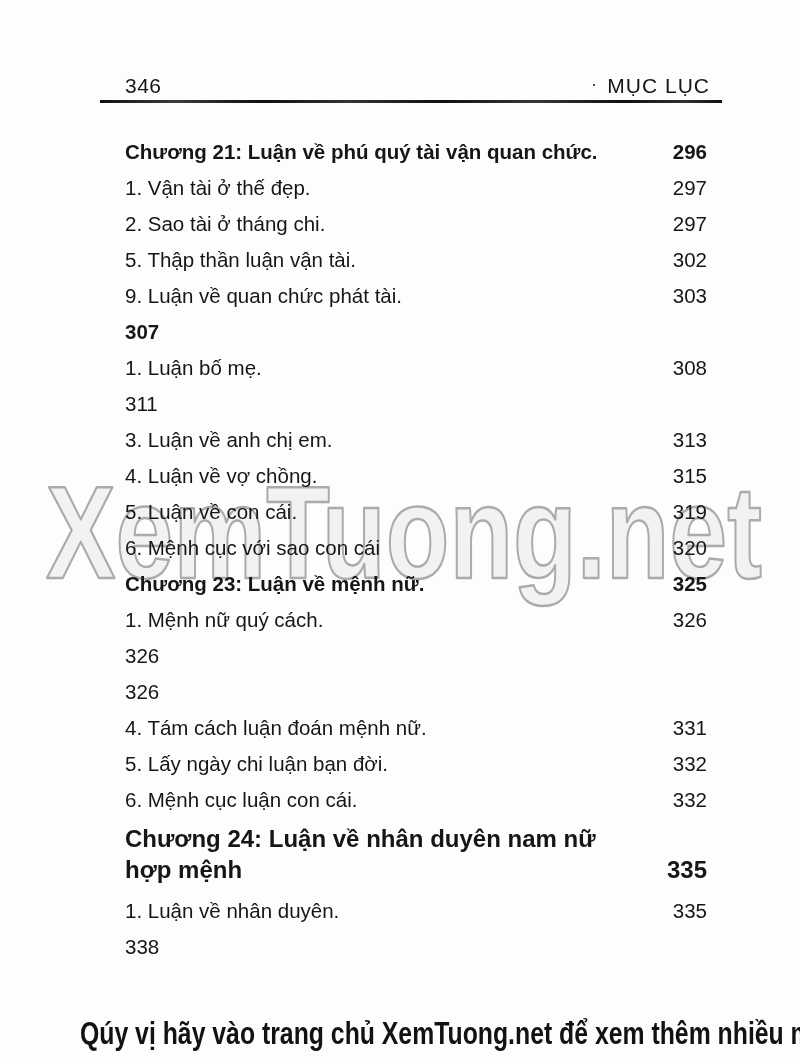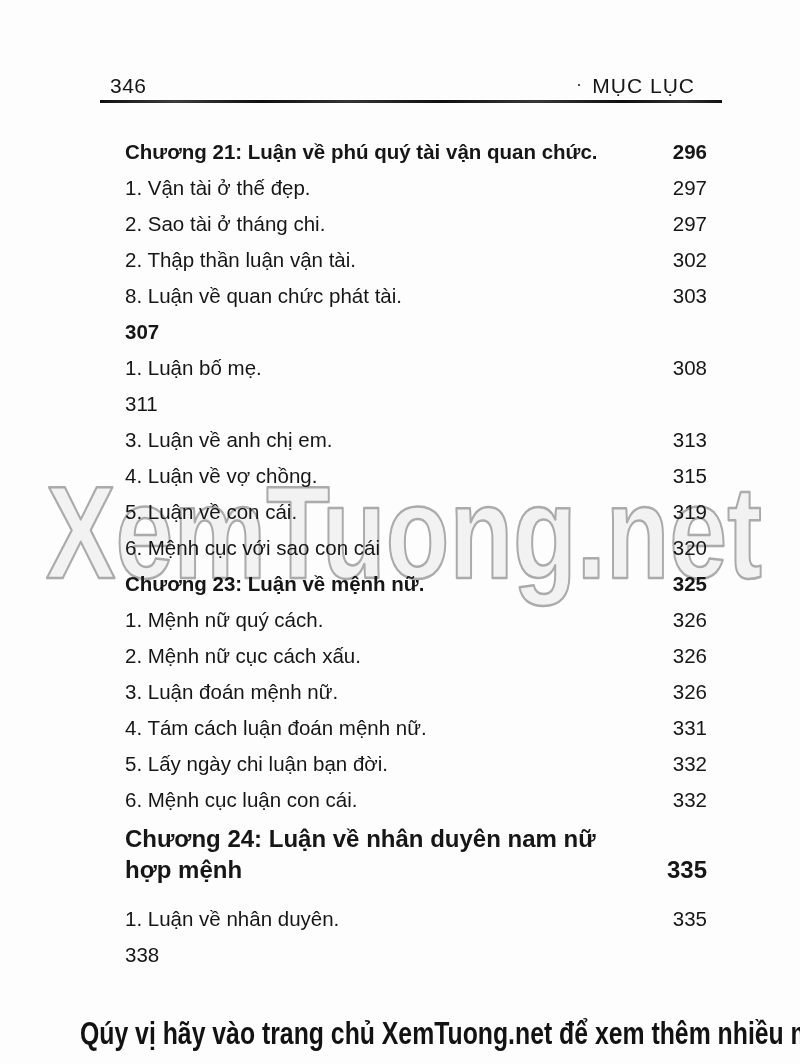--- a/index.html
+++ b/index.html
@@ -8,21 +8,21 @@
     background:#fdfdfd;
     font-family:"Liberation Sans","DejaVu Sans",sans-serif;
     color:#161616;
     position:relative;
     overflow:hidden;
   }
   .page{position:absolute;inset:0;}
 
   
   .header{
-    position:absolute;top:74px;left:110px;width:585px;
+    position:absolute;top:74px;left:125px;width:585px;
     display:flex;justify-content:space-between;align-items:flex-end;
     font-size:21px;z-index:2;
   }
   .header .pg{letter-spacing:0.5px;}
   .header .title{letter-spacing:1px;}
   .header .dot{
     position:absolute;left:466px;top:0px;font-size:18px;color:#333;
   }
   .rule{
     position:absolute;top:100px;left:100px;width:622px;height:3px;z-index:2;
@@ -35,21 +35,21 @@
   
   .toc{position:absolute;left:125px;right:93px;top:134px;z-index:2;}
   .row{
     display:flex;justify-content:space-between;align-items:center;
     height:36px;font-size:20.5px;white-space:nowrap;
   }
   .row.chapter{font-weight:bold;}
   .ch24{padding-top:5px;font-weight:bold;font-size:24px;}
   .ch24 .l1{line-height:31px;white-space:nowrap;}
   .ch24 .l2{line-height:31px;display:flex;justify-content:space-between;align-items:center;white-space:nowrap;}
-  .after{margin-top:16px;}
+  .after{margin-top:8px;}
 
   
   .footer{
     position:absolute;top:1017px;left:0;width:800px;
     text-align:center;font-size:31px;font-weight:bold;line-height:34px;
     transform:scaleX(0.8);transform-origin:50% 50%;
     white-space:nowrap;color:#121212;z-index:2;
   }
 </style>
 </head>
@@ -76,25 +76,25 @@
     </div>
     <div class="row">
       <span>1. Vận tài ở thế đẹp.</span>
       <span>297</span>
     </div>
     <div class="row">
       <span>2. Sao tài ở tháng chi.</span>
       <span>297</span>
     </div>
     <div class="row">
-      <span>2. Thập thần luận vận tài.</span>
+      <span>5. Thập thần luận vận tài.</span>
       <span>302</span>
     </div>
     <div class="row">
-      <span>8. Luận về quan chức phát tài.</span>
+      <span>9. Luận về quan chức phát tài.</span>
       <span>303</span>
     </div>
     <div class="row chapter">
       <span>307</span>
     </div>
     <div class="row">
       <span>1. Luận bố mẹ.</span>
       <span>308</span>
     </div>
     <div class="row">
@@ -118,25 +118,23 @@
     </div>
     <div class="row chapter">
       <span>Chương 23: Luận về mệnh nữ.</span>
       <span>325</span>
     </div>
     <div class="row">
       <span>1. Mệnh nữ quý cách.</span>
       <span>326</span>
     </div>
     <div class="row">
-      <span>2. Mệnh nữ cục cách xấu.</span>
       <span>326</span>
     </div>
     <div class="row">
-      <span>3. Luận đoán mệnh nữ.</span>
       <span>326</span>
     </div>
     <div class="row">
       <span>4. Tám cách luận đoán mệnh nữ.</span>
       <span>331</span>
     </div>
     <div class="row">
       <span>5. Lấy ngày chi luận bạn đời.</span>
       <span>332</span>
     </div>

